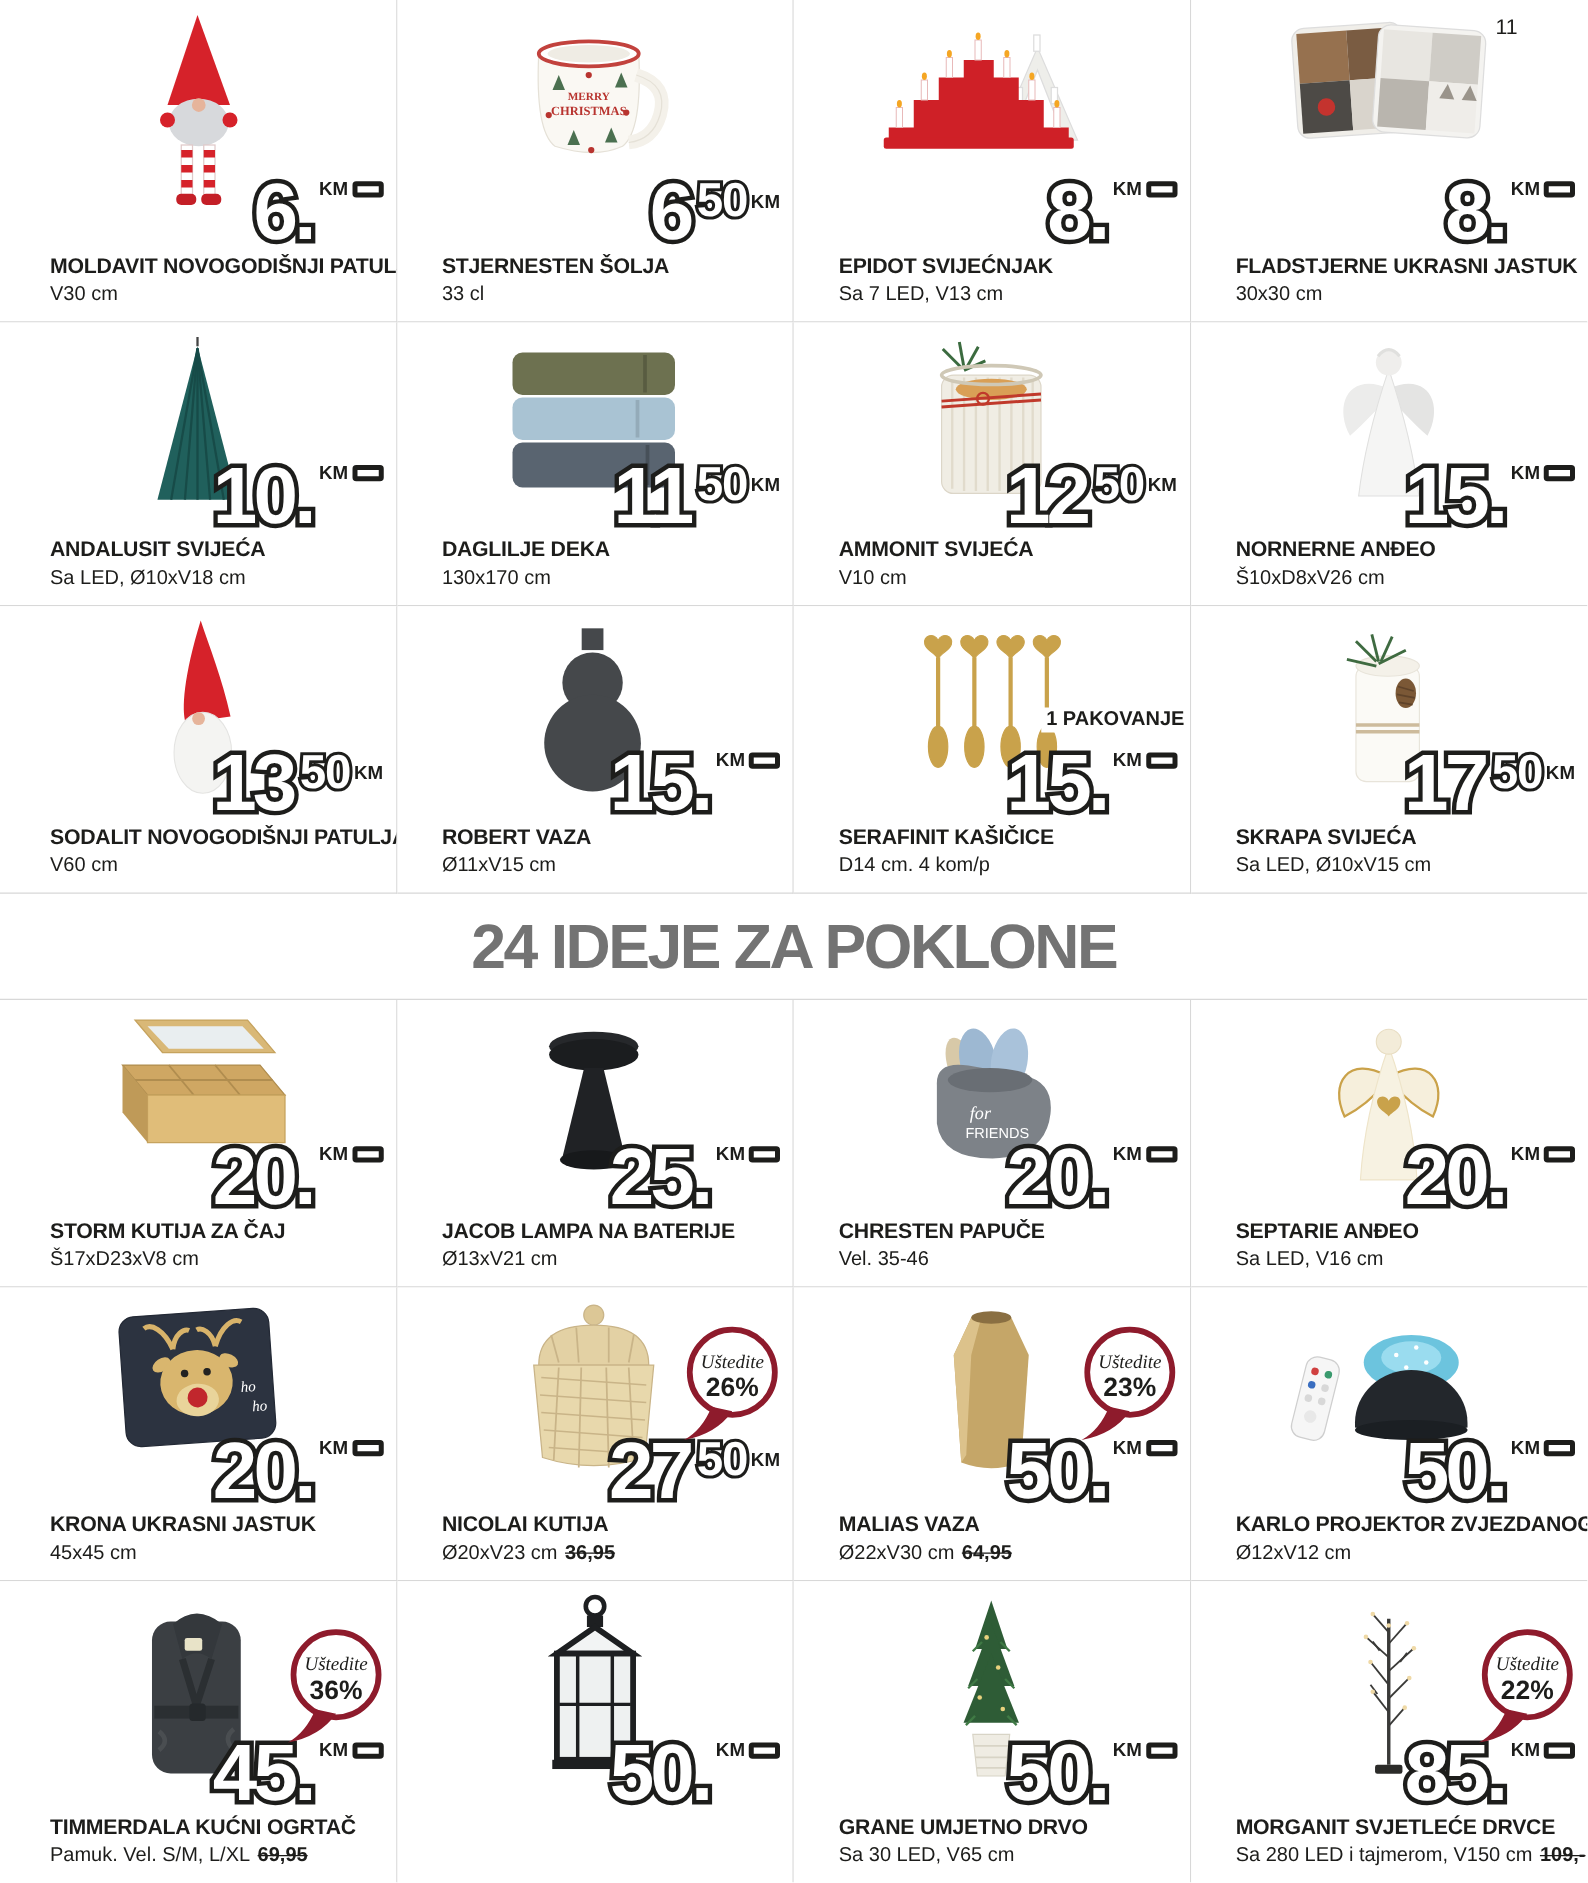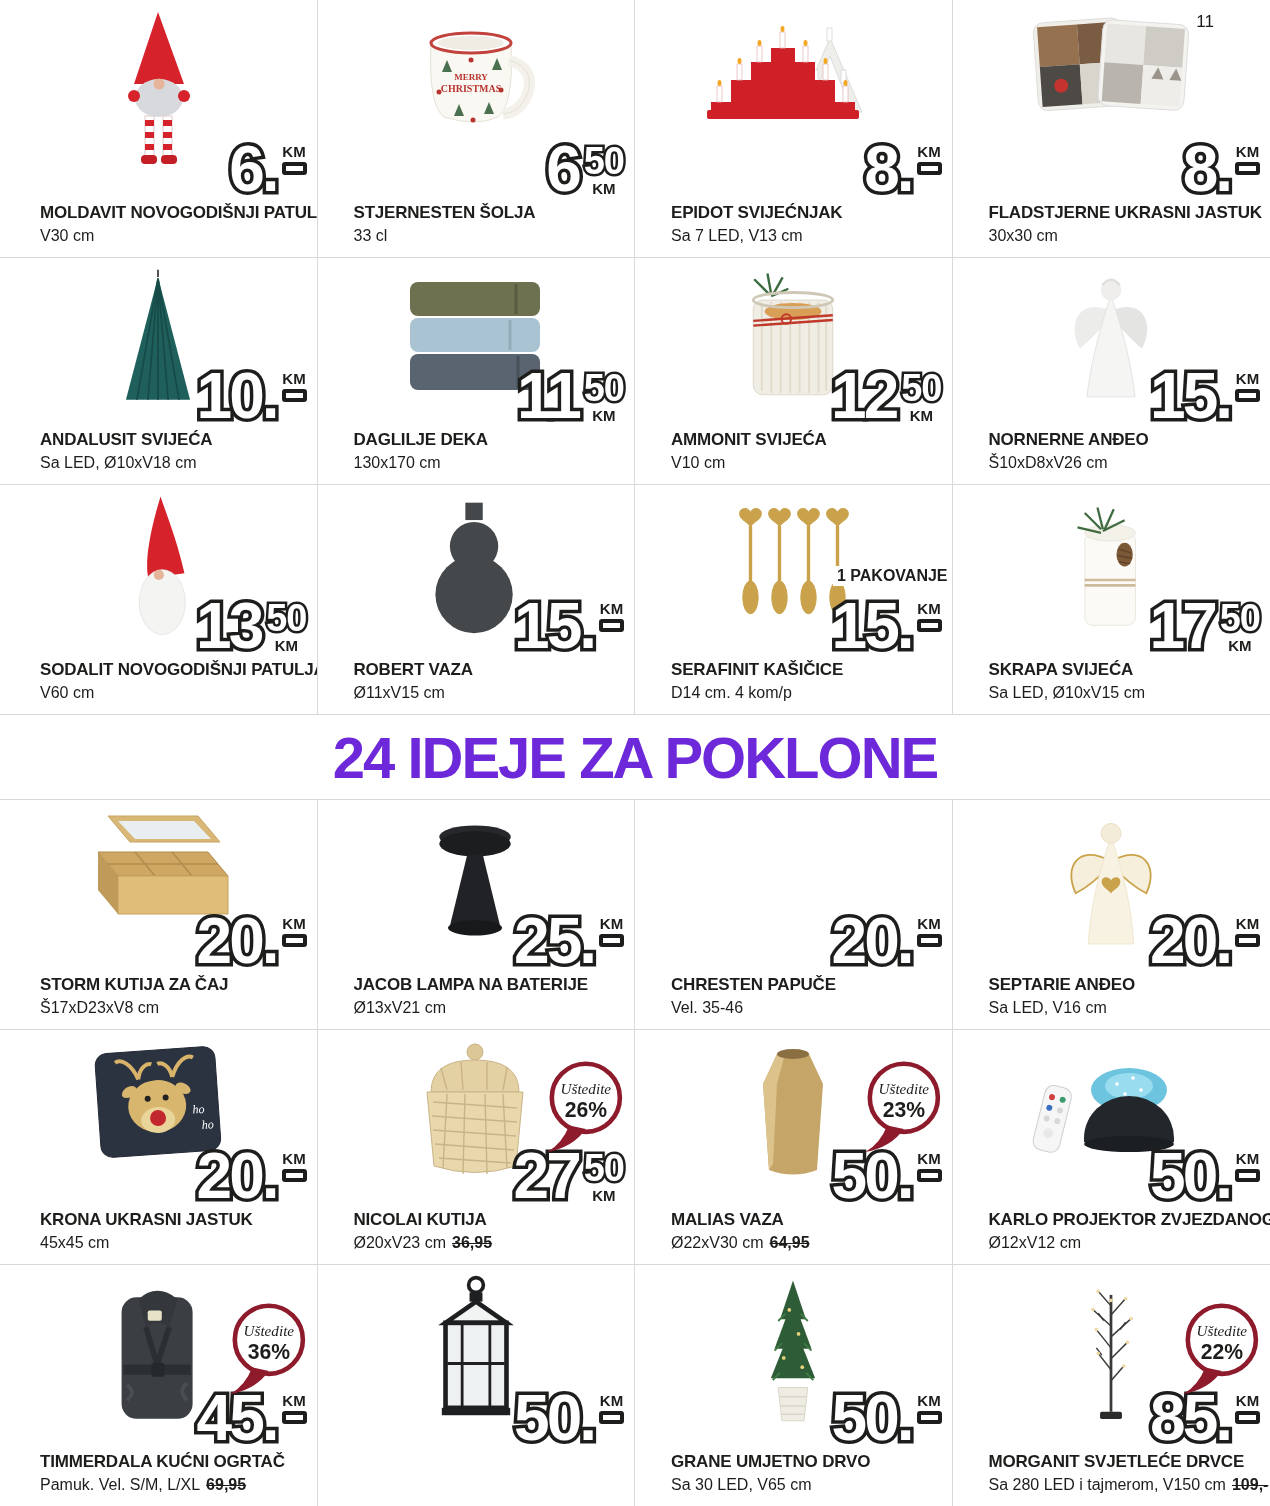--- a/index.html
+++ b/index.html
@@ -3,34 +3,34 @@
 <meta charset="utf-8">
 <style>
   html,body{margin:0;padding:0}
   body{width:1270px;height:1506px;background:#fff;font-family:"Liberation Sans",sans-serif;color:#1d1d1b;position:relative;overflow:hidden}
   #page-num{position:absolute;top:12px;right:56px;font-size:17px;z-index:5}
   #grid{display:grid;grid-template-columns:repeat(4,1fr);grid-template-rows:258px 227px 230px 85px 230px 235px 241px;width:100%;height:100%}
   .cell{position:relative;border-right:1px solid #d8d8d8;border-bottom:1px solid #d8d8d8;overflow:hidden;background:#fff}
   .cell.last-col{border-right:none}
   .cell.last-row{border-bottom:none}
   #banner{grid-column:1/-1;display:flex;align-items:center;justify-content:center;border-bottom:1px solid #d8d8d8}
-  #banner span{font-size:58px;font-weight:800;letter-spacing:-2px;color:#6d28d9}
+  #banner span{font-size:50px;font-weight:800;letter-spacing:-2px;color:#737373}
   .art{position:absolute;left:6px;right:6px;top:8px;bottom:76px;display:flex;align-items:flex-start;justify-content:center}
   .art svg{max-width:92%;max-height:100%}
   .caption{position:absolute;left:36px;right:6px;bottom:12px}
   .col0 .caption{left:40px}
   .pname{font-size:17px;font-weight:700;letter-spacing:-0.2px;white-space:nowrap}
   .pdesc{font-size:16px;margin-top:4px;white-space:nowrap}
   .old{font-weight:700;text-decoration:line-through;margin-left:6px}
   .price{position:absolute;right:10px;bottom:60px;display:flex;align-items:flex-start;line-height:1;z-index:2}
   .otext{position:relative;display:inline-block;color:#fff;-webkit-text-stroke:7px #1d1d1b}
   .otext::after{content:attr(data-text);position:absolute;left:0;top:0;color:#fff;-webkit-text-stroke:0}
   .pbig{font-size:64px;font-weight:800;letter-spacing:-3px;line-height:.84}
   .psup{font-size:38px;font-weight:800;letter-spacing:-1px;-webkit-text-stroke:5px #1d1d1b;line-height:.9}
-  .pcol{display:flex;flex-direction:column;align-items:center;margin-left:5px;margin-top:1px;gap:3px}
+  .pcol{display:flex;flex-direction:row;align-items:center;margin-left:5px;margin-top:1px;gap:3px}
   .km{font-size:15px;font-weight:800}
   .dashbox{width:25px;height:13px;border:4px solid #1d1d1b;border-radius:3px;background:#fff;box-sizing:border-box}
   .pack-label{position:absolute;right:0;bottom:128px;font-size:16px;font-weight:700;background:#fff;padding:1px 4px;z-index:2}
   .bubble{position:absolute;right:4px;bottom:108px;width:92px;height:98px;z-index:3}
   .bubble-circle{fill:#fff;stroke:#8e1b2c;stroke-width:5}
   .bubble-tail{fill:#8e1b2c}
   .bubble-word{font-family:"Liberation Serif",serif;font-style:italic;font-size:16.5px;text-anchor:middle;fill:#1d1d1b}
   .bubble-pct{font-family:"Liberation Sans",sans-serif;font-size:23px;font-weight:700;text-anchor:middle;fill:#1d1d1b}
 </style>
 </head>
@@ -515,20 +515,31 @@
 
     </div>
     <div class="caption">
       <div class="pname">JACOB LAMPA NA BATERIJE</div>
       <div class="pdesc">
         <span>Ø13xV21 cm</span>
       </div>
     </div>
   </div>
     <div class="cell">
+    <div class="art">
+        <svg width="150" height="150" viewBox="0 0 150 150">
+          <ellipse cx="50" cy="46" rx="11" ry="24" transform="rotate(-18 50 46)" fill="#d8c9a8"></ellipse>
+          <ellipse cx="64" cy="42" rx="15" ry="27" transform="rotate(-12 64 42)" fill="#9db8d2"></ellipse>
+          <ellipse cx="90" cy="42" rx="15" ry="27" transform="rotate(10 90 42)" fill="#a9c2da"></ellipse>
+          <path d="M30,62 Q29,42 56,46 L102,54 Q127,60 124,86 Q120,121 76,123 Q34,123 30,94 Z" fill="#7d8288"></path>
+          <ellipse cx="74" cy="58" rx="35" ry="10" fill="#696e74"></ellipse>
+          <text x="66" y="90" font-family="Liberation Serif,serif" font-style="italic" font-size="15" fill="#fff" text-anchor="middle">for</text>
+          <text x="80" y="106" font-family="Liberation Sans,sans-serif" font-size="12" fill="#fff" text-anchor="middle">FRIENDS</text>
+        </svg>
+      </div>
 
     <div class="price">
       <span class="pbig otext" data-text="20.">20.</span>
       <span class="pcol pcol-dash">
         <span class="km">KM</span>
         <span class="dashbox"></span>
       </span>
 
     </div>
     <div class="caption">

